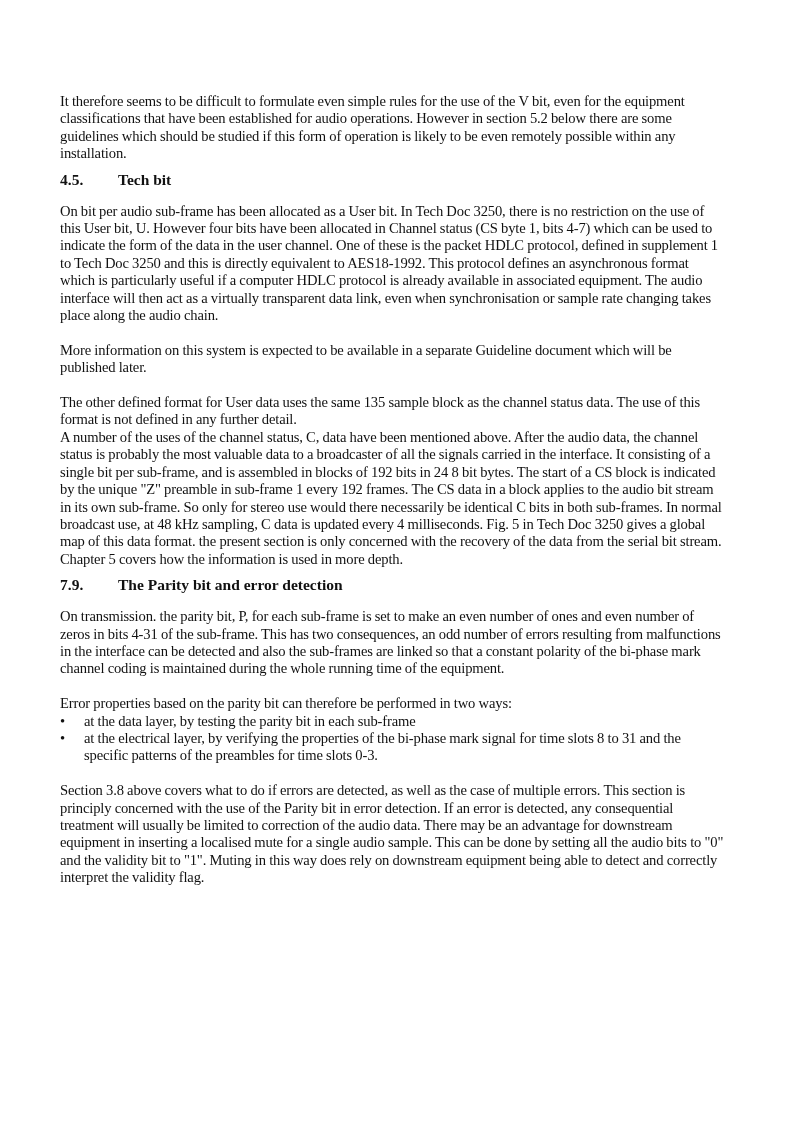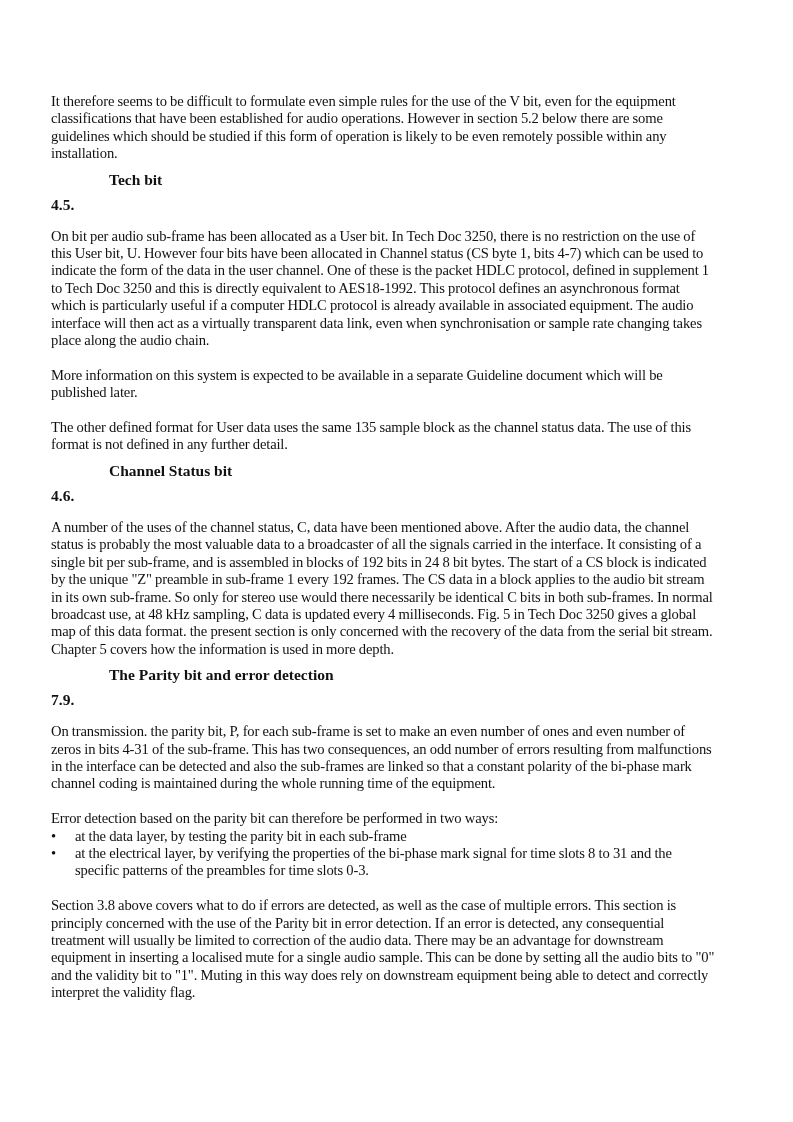--- a/index.html
+++ b/index.html
@@ -10,40 +10,40 @@
     body {
       width: 793px;
       height: 1122px;
       position: relative;
       overflow: hidden;
       font-family: "Liberation Serif", "DejaVu Serif", serif;
       color: #111111;
     }
     .page {
       position: absolute;
-      left: 51px;
+      left: 60px;
       top: 93px;
       width: 666px;
     }
     p {
       margin: 0;
       font-size: 14.6px;
       line-height: 17.4px;
       letter-spacing: -0.15px;
       word-spacing: -0.2px;
     }
     .gap { height: 17.4px; }
     h2 {
       margin: 0;
       font-size: 15.5px;
       font-weight: bold;
       line-height: 18px;
       display: flex;
     }
-    h2 .num { width: 58px; display: inline-block; margin-top: 25px; }
+    h2 .num { width: 58px; display: inline-block; }
     .h-block { padding-top: 8px; padding-bottom: 14px; }
     ul.bullets {
       list-style: none;
       margin: 0;
       padding: 0;
     }
     ul.bullets li {
       position: relative;
       padding-left: 24px;
       font-size: 14.6px;
@@ -71,37 +71,31 @@
       <span class="num">4.5.</span>
       <span>Tech bit</span>
     </h2>
   </div>
   <p>On bit per audio sub-frame has been allocated as a User bit.  In Tech Doc 3250, there is no restriction on the use of this User bit, U.  However four bits have been allocated in Channel status (CS byte 1, bits 4-7) which can be used to indicate the form of the data in the user channel.  One of these is the packet HDLC protocol, defined in supplement 1 to Tech Doc 3250 and this is directly equivalent to AES18-1992.  This protocol defines an asynchronous format which is particularly useful if a computer HDLC protocol is already available in associated equipment.  The audio interface will then act as a virtually transparent data link, even when synchronisation or sample rate changing takes place along the audio chain.</p>
   <div class="gap"></div>
   <p>More information on this system is expected to be available in a separate Guideline document which will be published later.</p>
   <div class="gap"></div>
   <p>The other defined format for User data uses the same 135 sample block as the channel status data.  The use of this format is not defined in any further detail.</p>
 
-  <div class="h-block">
-    <h2>
-      <span class="num">4.6.</span>
-      <span>Channel Status bit</span>
-    </h2>
-  </div>
   <p>A number of the uses of the channel status, C, data have been mentioned above.  After the audio data, the channel status is probably the most valuable data to a broadcaster of all the signals carried in the interface.  It consisting of a single bit per sub-frame, and is assembled in blocks of 192 bits in 24 8 bit bytes.  The start of a CS block is indicated by the unique "Z" preamble in sub-frame 1 every 192 frames.  The CS data in a block applies to the audio bit stream in its own sub-frame.  So only for stereo use would there necessarily be identical C bits in both sub-frames.  In normal broadcast use, at 48 kHz sampling, C data is updated every 4 milliseconds.  Fig. 5 in Tech Doc 3250 gives a global map of this data format. the present section is only concerned with the recovery of the data from the serial bit stream.  Chapter 5 covers how the information is used in more depth.</p>
 
   <div class="h-block">
     <h2>
       <span class="num">7.9.</span>
       <span>The Parity bit and error detection</span>
     </h2>
   </div>
   <p>On transmission. the parity bit, P, for each sub-frame is set to make an even number of ones and even number of zeros in bits 4-31 of the sub-frame.  This has two consequences,  an odd number of errors resulting from malfunctions in the interface can be detected and also the sub-frames are linked so that a constant polarity of the bi-phase mark channel coding is maintained during the whole running time of the equipment.</p>
   <div class="gap"></div>
-  <p>Error detection based on the parity bit can therefore be performed in two ways:</p>
+  <p>Error properties based on the parity bit can therefore be performed in two ways:</p>
   <ul class="bullets">
     <li>
       <span class="bullet">•</span>
       <span>at the data layer, by testing the parity bit in each sub-frame</span>
     </li>
     <li>
       <span class="bullet">•</span>
       <span>at the electrical layer, by verifying the properties of the bi-phase mark signal for time slots 8 to 31 and the specific patterns of the preambles for time slots 0-3.</span>
     </li>
   </ul>

